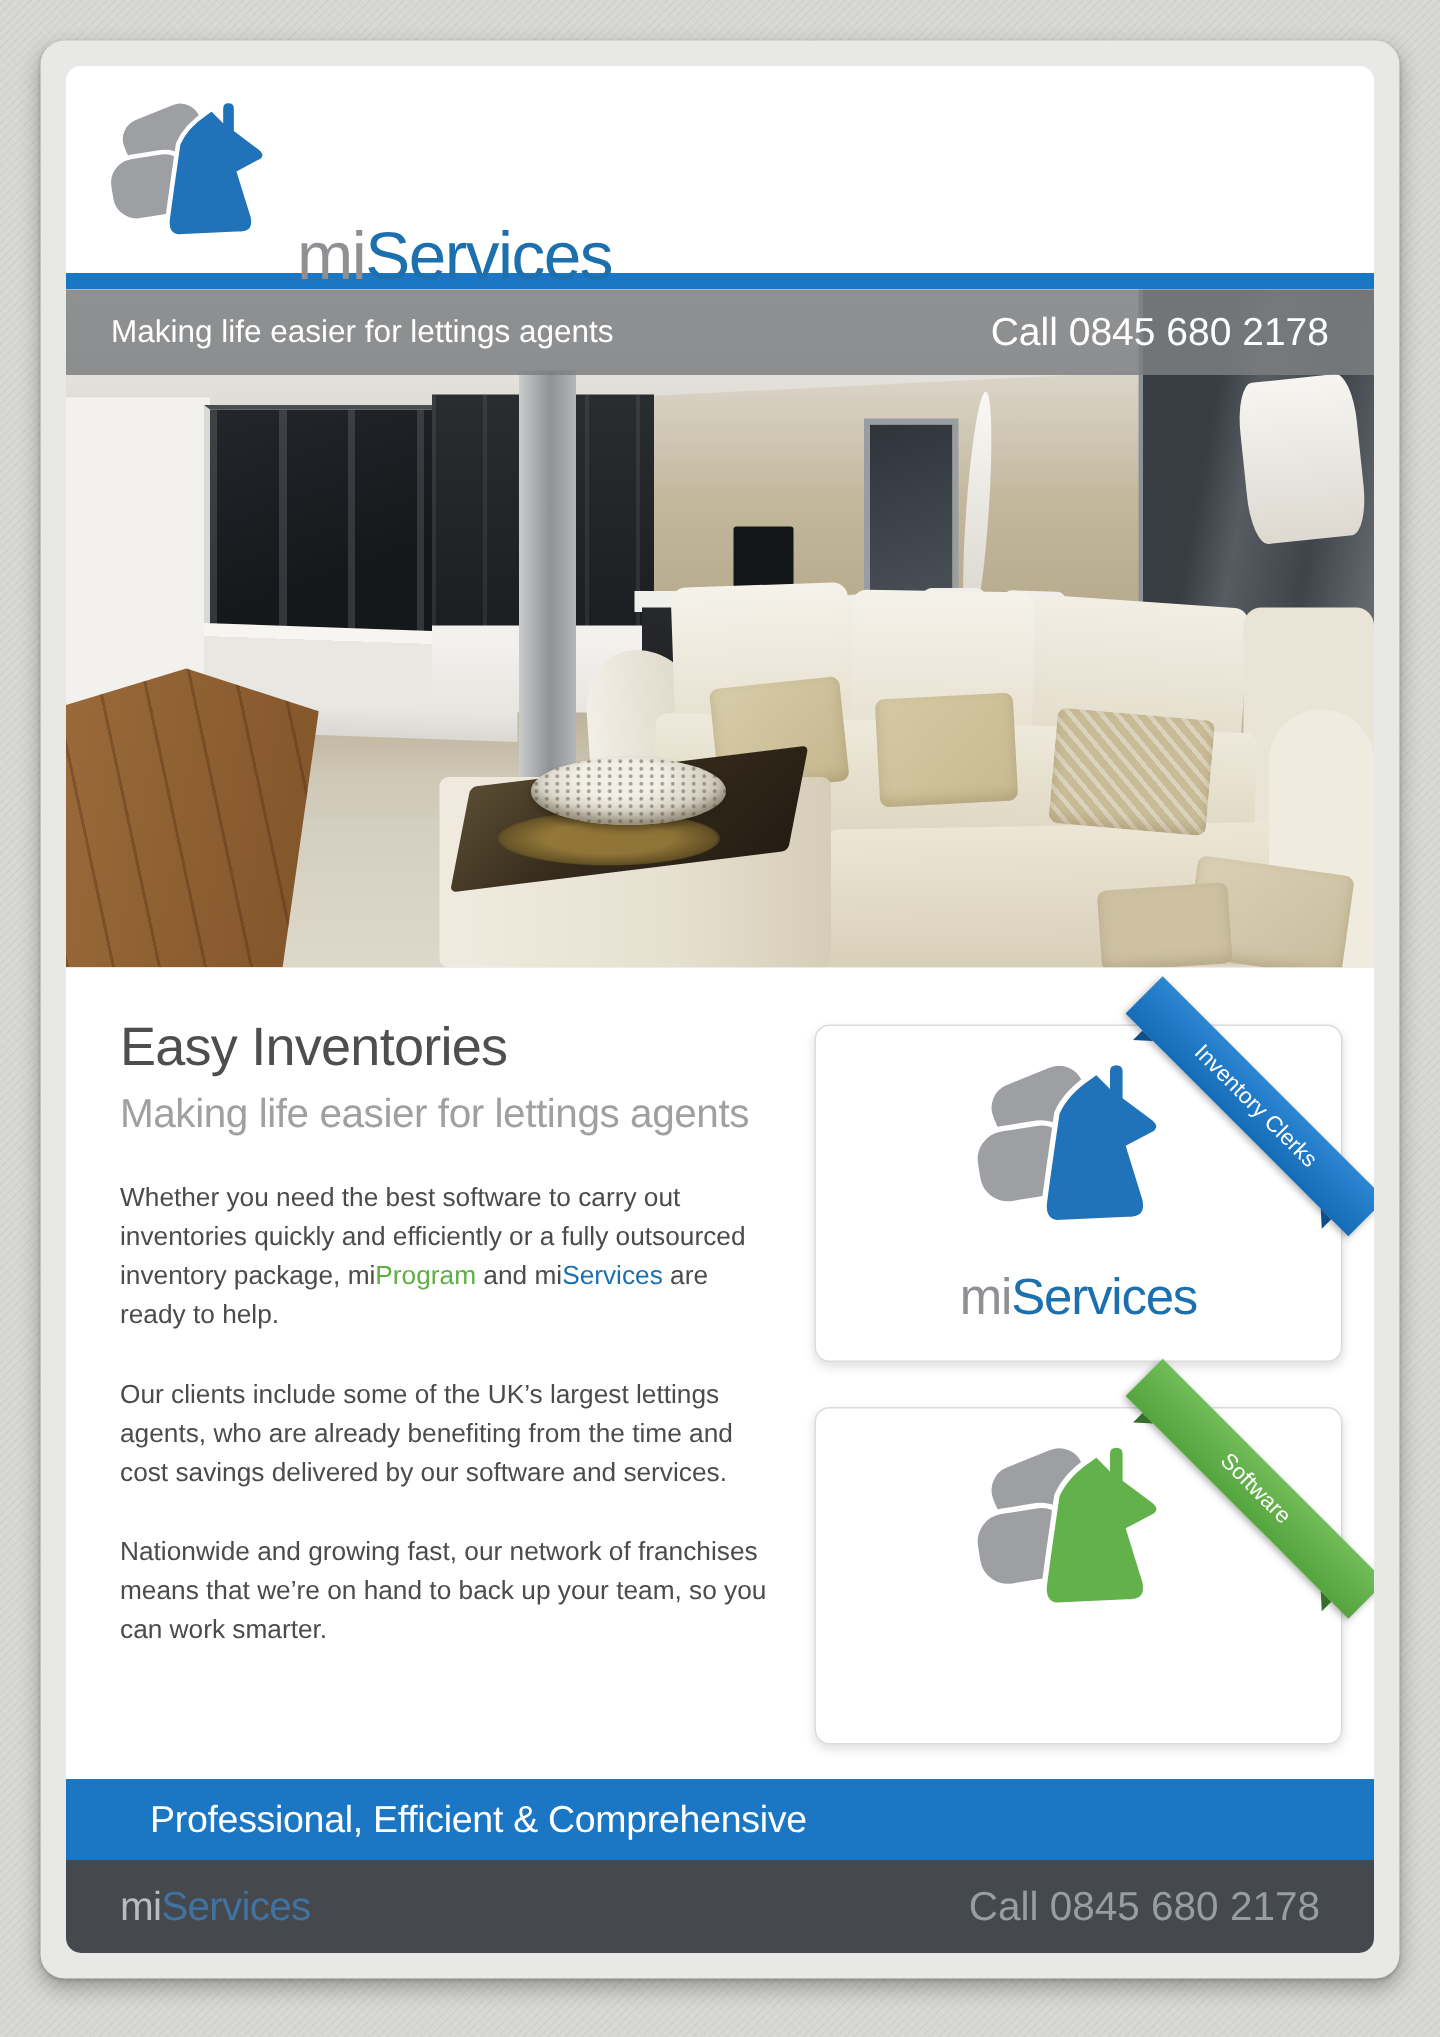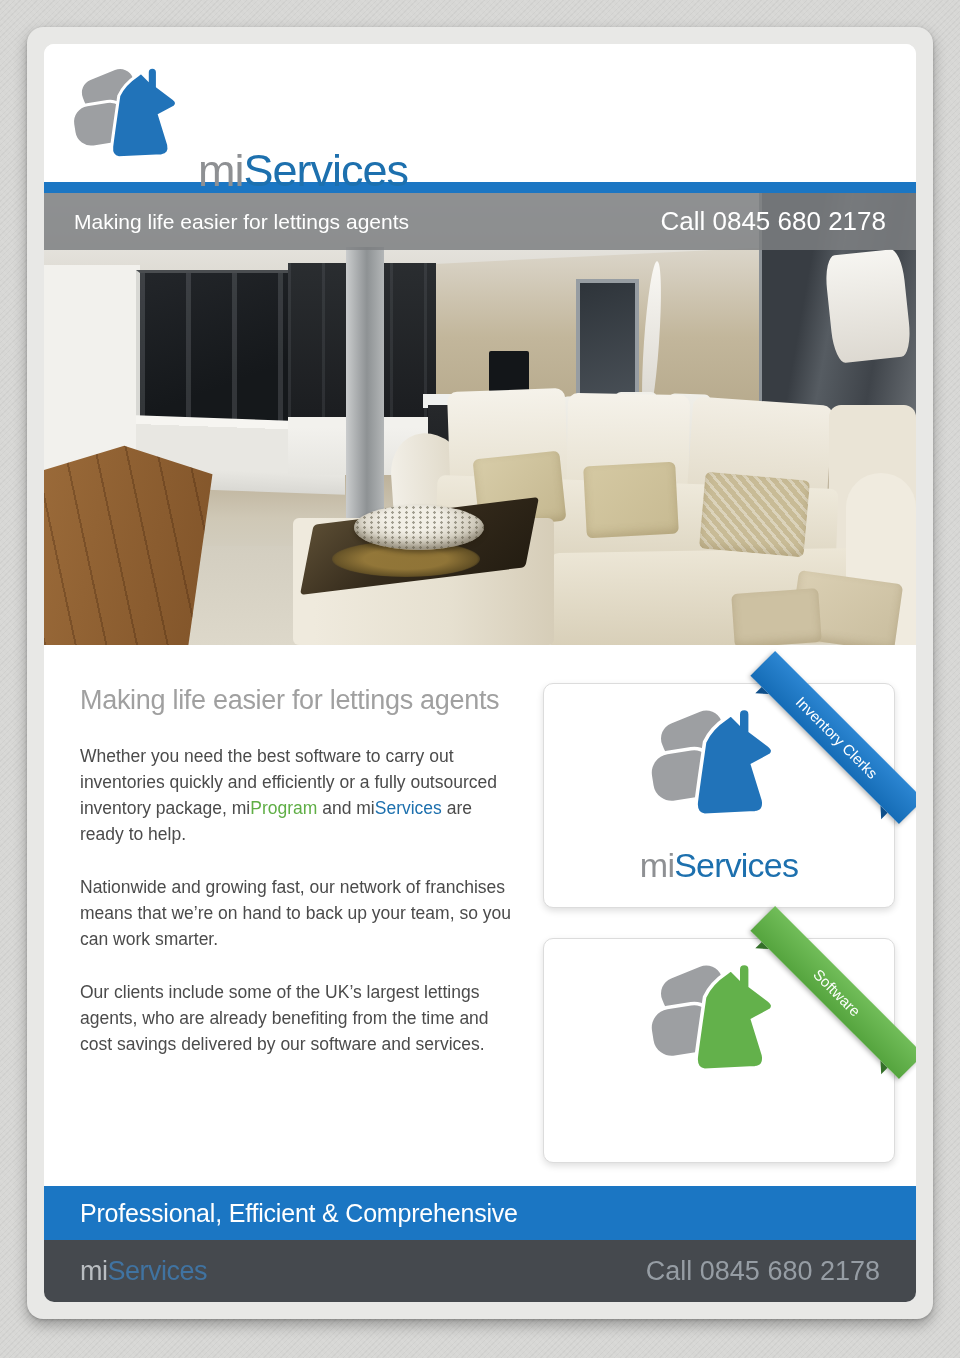--- a/index.html
+++ b/index.html
@@ -133,21 +133,21 @@
     box-shadow:0 2px 5px rgba(0,0,0,.3);
   }
   .ribbon.blue{background:linear-gradient(180deg,#2c86d2,#156cb6);}
   .ribbon.green{background:linear-gradient(180deg,#71bd59,#55a43e);}
   .ribbon::before,.ribbon::after{content:"";position:absolute;bottom:-9px;width:0;height:0;border-style:solid;}
   .ribbon.blue::before{left:16px;border-width:9px 10px 0 0;border-color:#0f4f8a transparent transparent transparent;}
   .ribbon.blue::after{right:16px;border-width:9px 0 0 10px;border-color:#0f4f8a transparent transparent transparent;}
   .ribbon.green::before{left:16px;border-width:9px 10px 0 0;border-color:#35702a transparent transparent transparent;}
   .ribbon.green::after{right:16px;border-width:9px 0 0 10px;border-color:#35702a transparent transparent transparent;}
   
-  .banner{height:54px;background:var(--accent-blue);display:flex;align-items:center;padding-left:36px;flex:0 0 auto;}
+  .banner{height:54px;background:var(--accent-blue);display:flex;align-items:center;padding-left:56px;flex:0 0 auto;}
   .banner-text{color:#fff;font-size:25px;letter-spacing:-.2px;}
   .footer{height:62px;background:var(--footer-dark);display:flex;justify-content:space-between;align-items:center;padding:0 36px;flex:0 0 auto;}
   .footer-brand{font-size:27px;letter-spacing:-.5px;}
   .footer-brand .mi{color:#b9bdc1;}
   .footer-brand .nm{color:#4073a1;}
   .footer-phone{font-size:27px;color:#969da4;}
 </style>
 </head>
 <body>
 
@@ -214,25 +214,26 @@
       <div class="hz ot-reflection"></div>
       <div class="hz ot-bowl"></div>
 
       <div class="hero-topbar">
         <span class="hero-tagline">Making life easier for lettings agents</span>
         <span class="hero-phone">Call 0845 680 2178</span>
       </div>
     </div>
 
     <div class="content">
+      <div class="title">Easy Inventories</div>
       <div class="subtitle">Making life easier for lettings agents</div>
       <div class="copy">
         <p><span>Whether you need the best software to carry out inventories quickly and efficiently or a fully outsourced inventory package, </span><span>mi</span><span class="b-green">Program</span><span> and </span><span>mi</span><span class="b-blue">Services</span><span> are ready to help.</span></p>
+        <p>Our clients include some of the UK’s largest lettings agents, who are already benefiting from the time and cost savings delivered by our software and services.</p>
         <p>Nationwide and growing fast, our network of franchises means that we’re on hand to back up your team, so you can work smarter.</p>
-        <p>Our clients include some of the UK’s largest lettings agents, who are already benefiting from the time and cost savings delivered by our software and services.</p>
       </div>
 
       <div class="cards">
         <div class="card">
           <div class="ribbon blue">Inventory Clerks</div>
           <svg class="card-logo blue-mark" width="150" height="120">
               <use href="#logo-mark"></use>
             </svg>
           <div class="card-word"><span class="mi">mi</span><span class="nm-blue">Services</span></div>
         </div>

